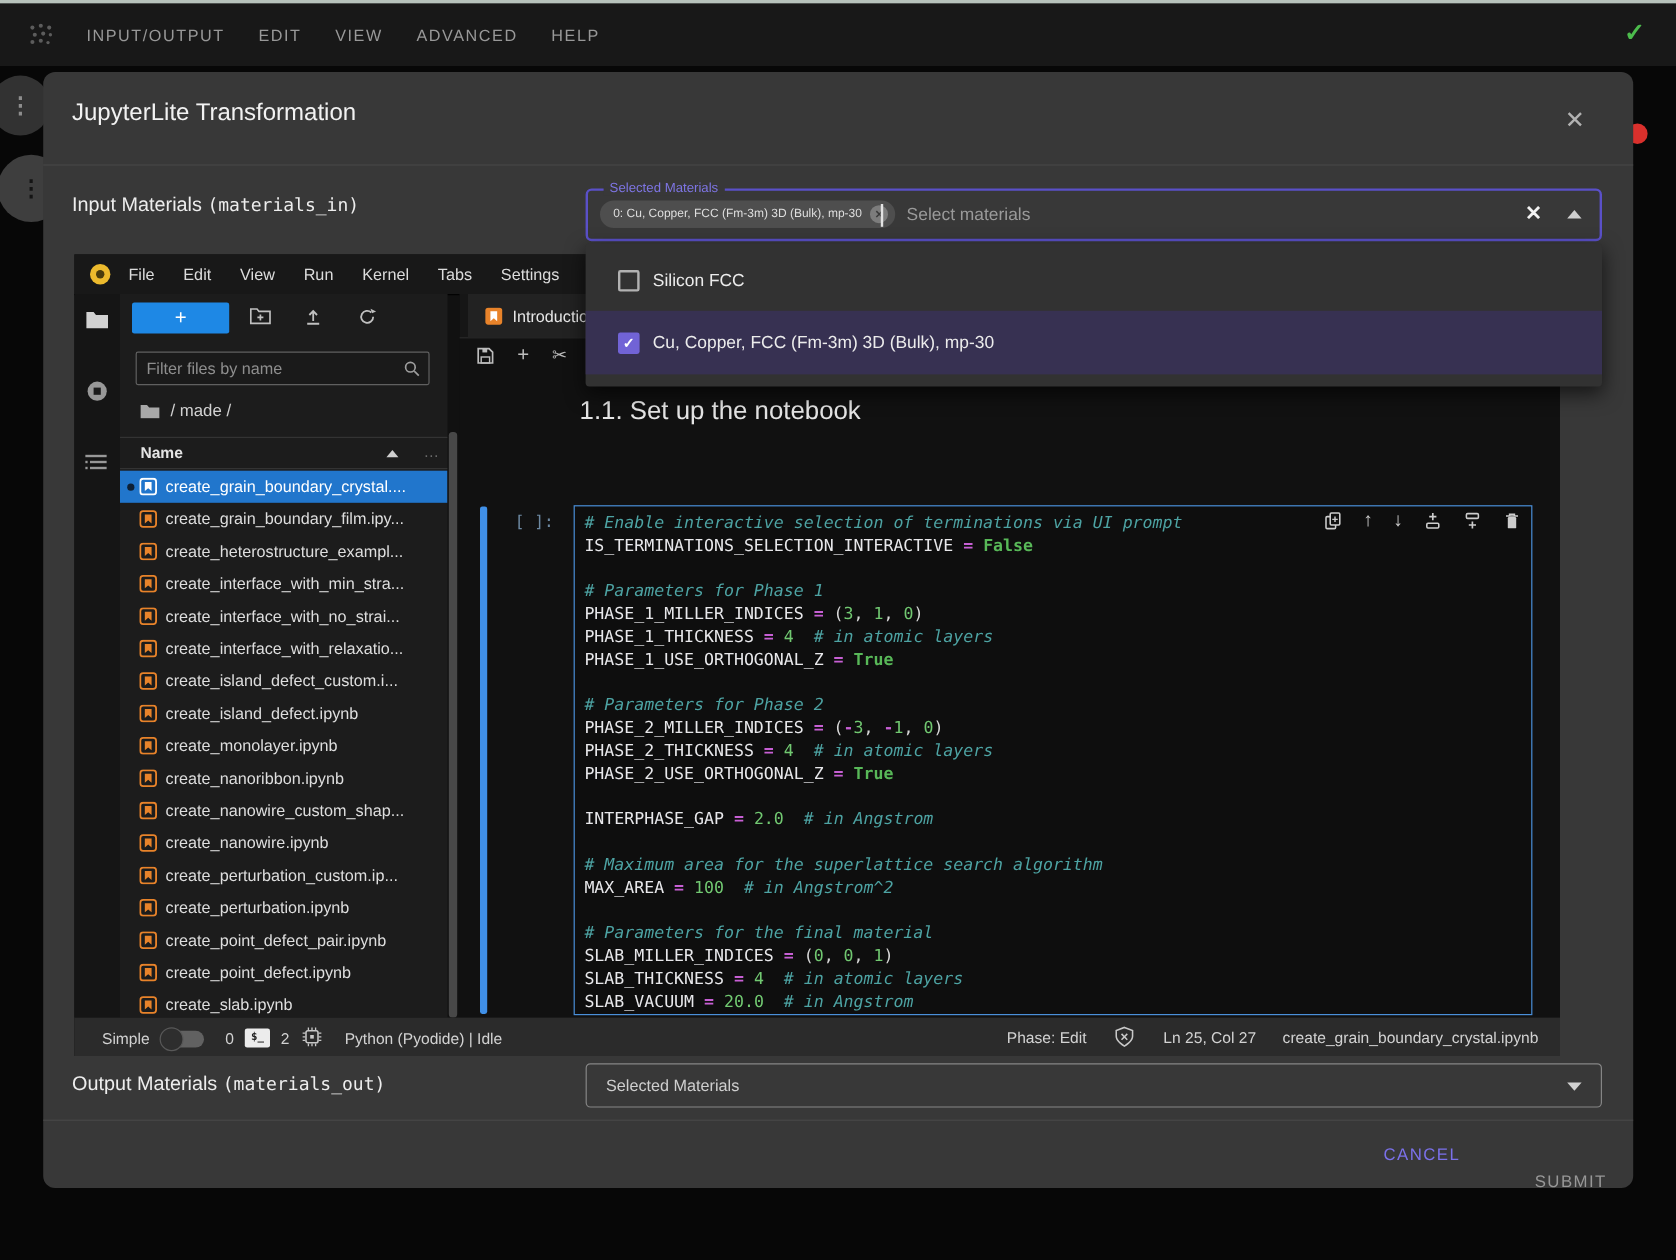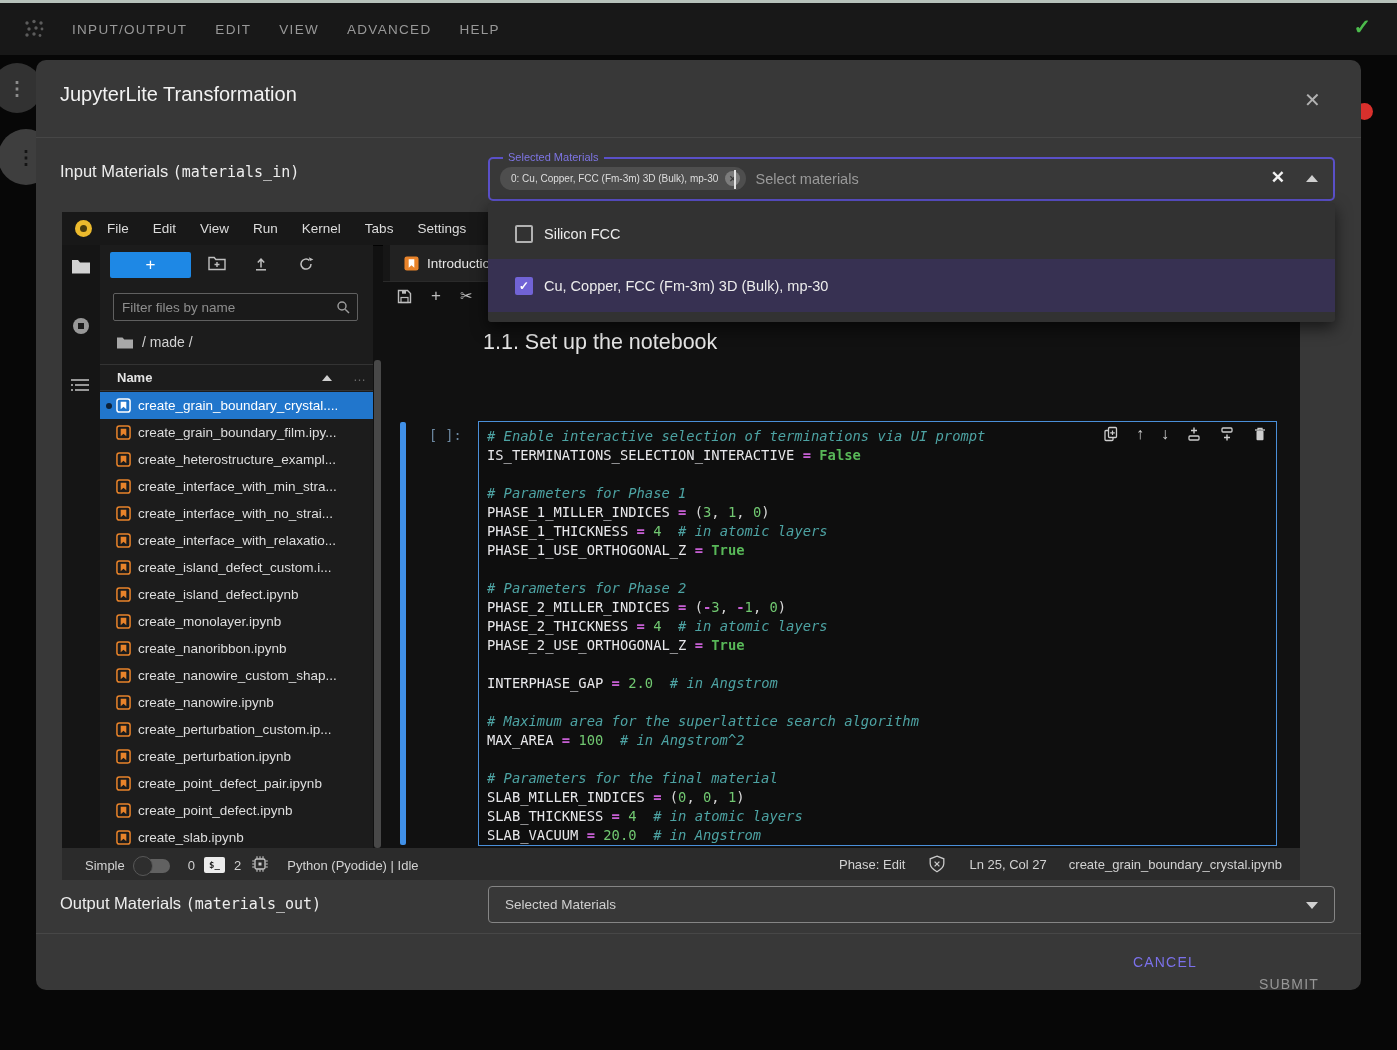--- a/index.html
+++ b/index.html
@@ -128,21 +128,21 @@
   .sb-kernel{margin-left:18px;cursor:pointer;}
   .sb-right{margin-left:auto;display:flex;align-items:center;gap:22px;margin-right:18px;}
   .sb-shield{display:flex;}
 
   
   .output-select{position:absolute;left:452px;top:826px;width:847px;height:37px;border:1px solid #858585;border-radius:4px;box-sizing:border-box;cursor:pointer;}
   .output-select-text{position:absolute;left:16px;top:10px;font-size:13.5px;color:#cfcfcf;}
   .output-caret{position:absolute;right:16px;top:15px;width:0;height:0;border-left:6px solid transparent;border-right:6px solid transparent;border-top:7px solid #d0d0d0;}
   .footer-line{position:absolute;left:0;top:873px;width:100%;border-top:1px solid #474747;}
   .footer{position:absolute;left:0;top:873px;width:100%;height:57px;display:flex;align-items:center;justify-content:flex-end;gap:50px;
-          padding-right:36px;box-sizing:border-box;}
+          padding-right:16px;box-sizing:border-box;}
   .btn{font-size:14px;letter-spacing:1.2px;font-weight:500;cursor:pointer;background:none;border:none;font-family:"Liberation Sans",sans-serif;}
   .btn-cancel{color:#7b71ea;}
   .btn-submit{color:#979797;margin-top:44px;}
 </style>
 </head>
 <body>
 
 <div class="page">
 
   <div class="top-strip"></div>

